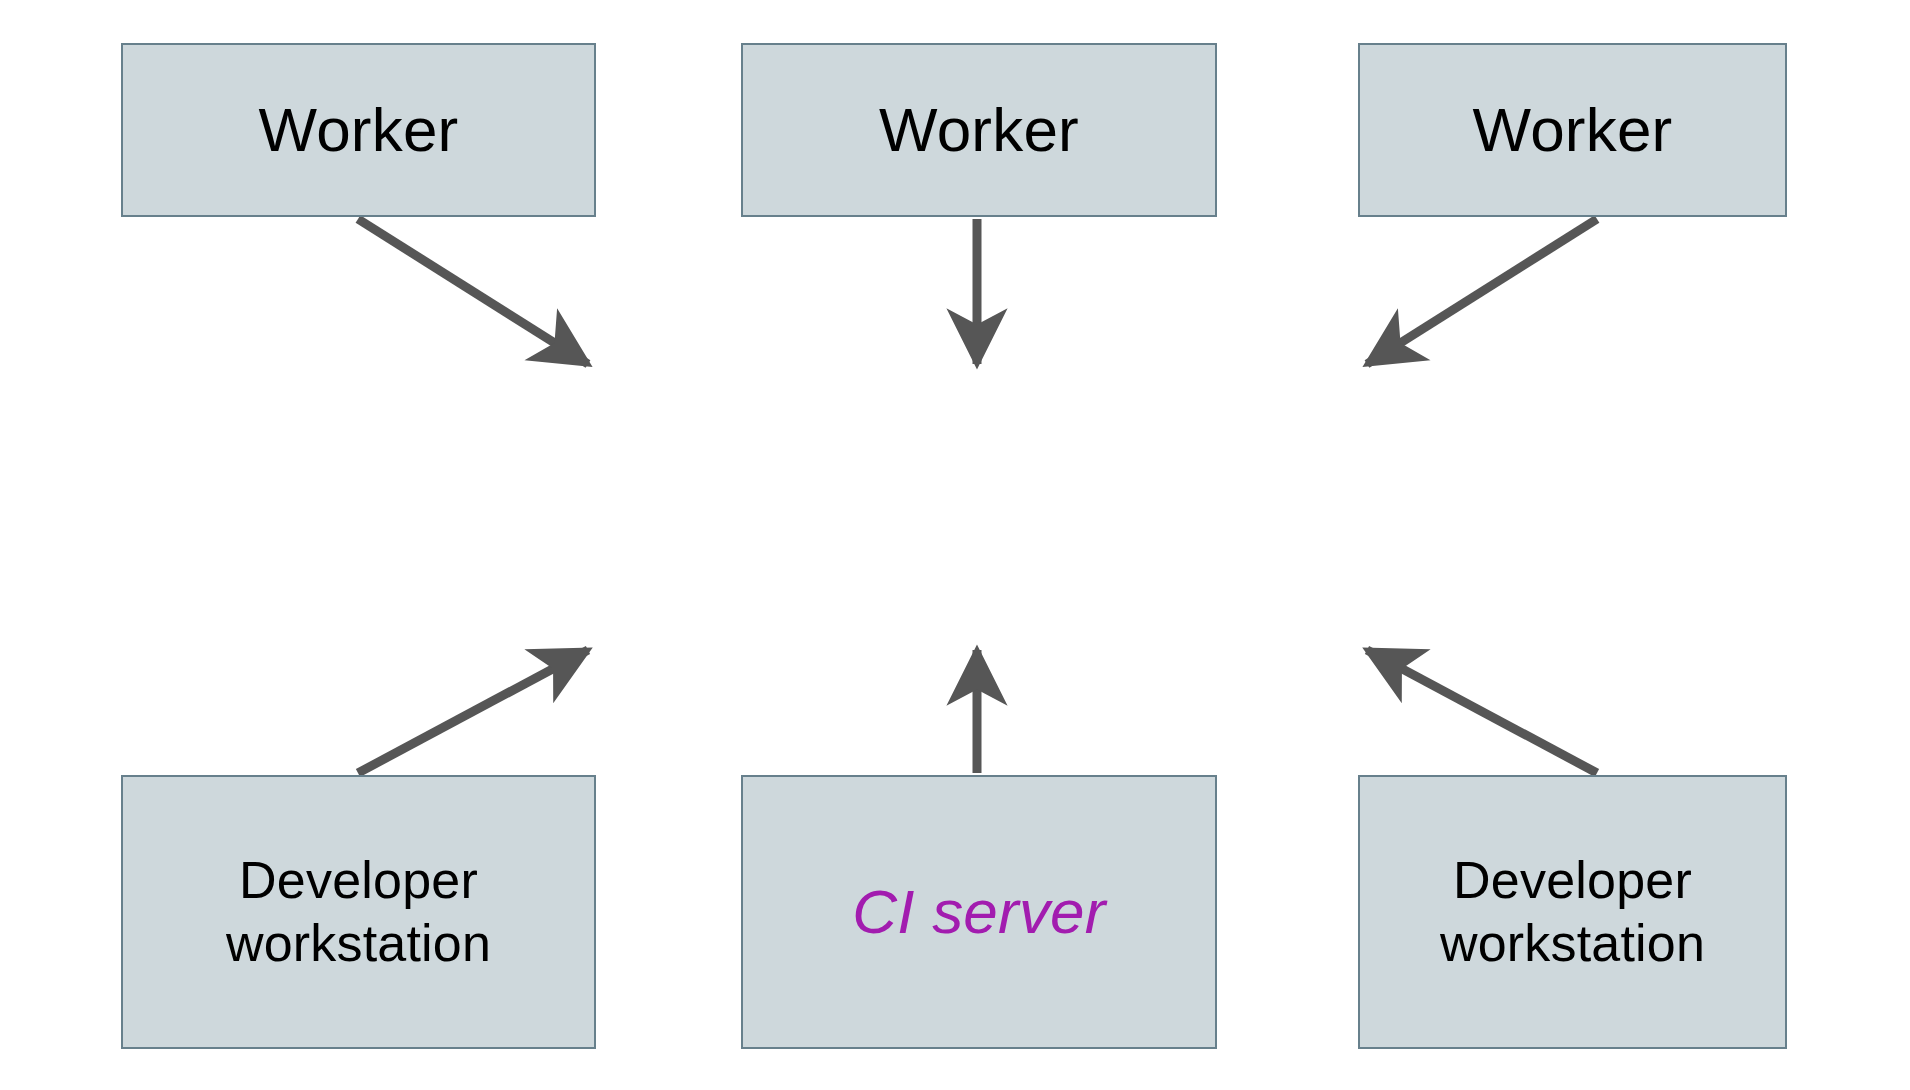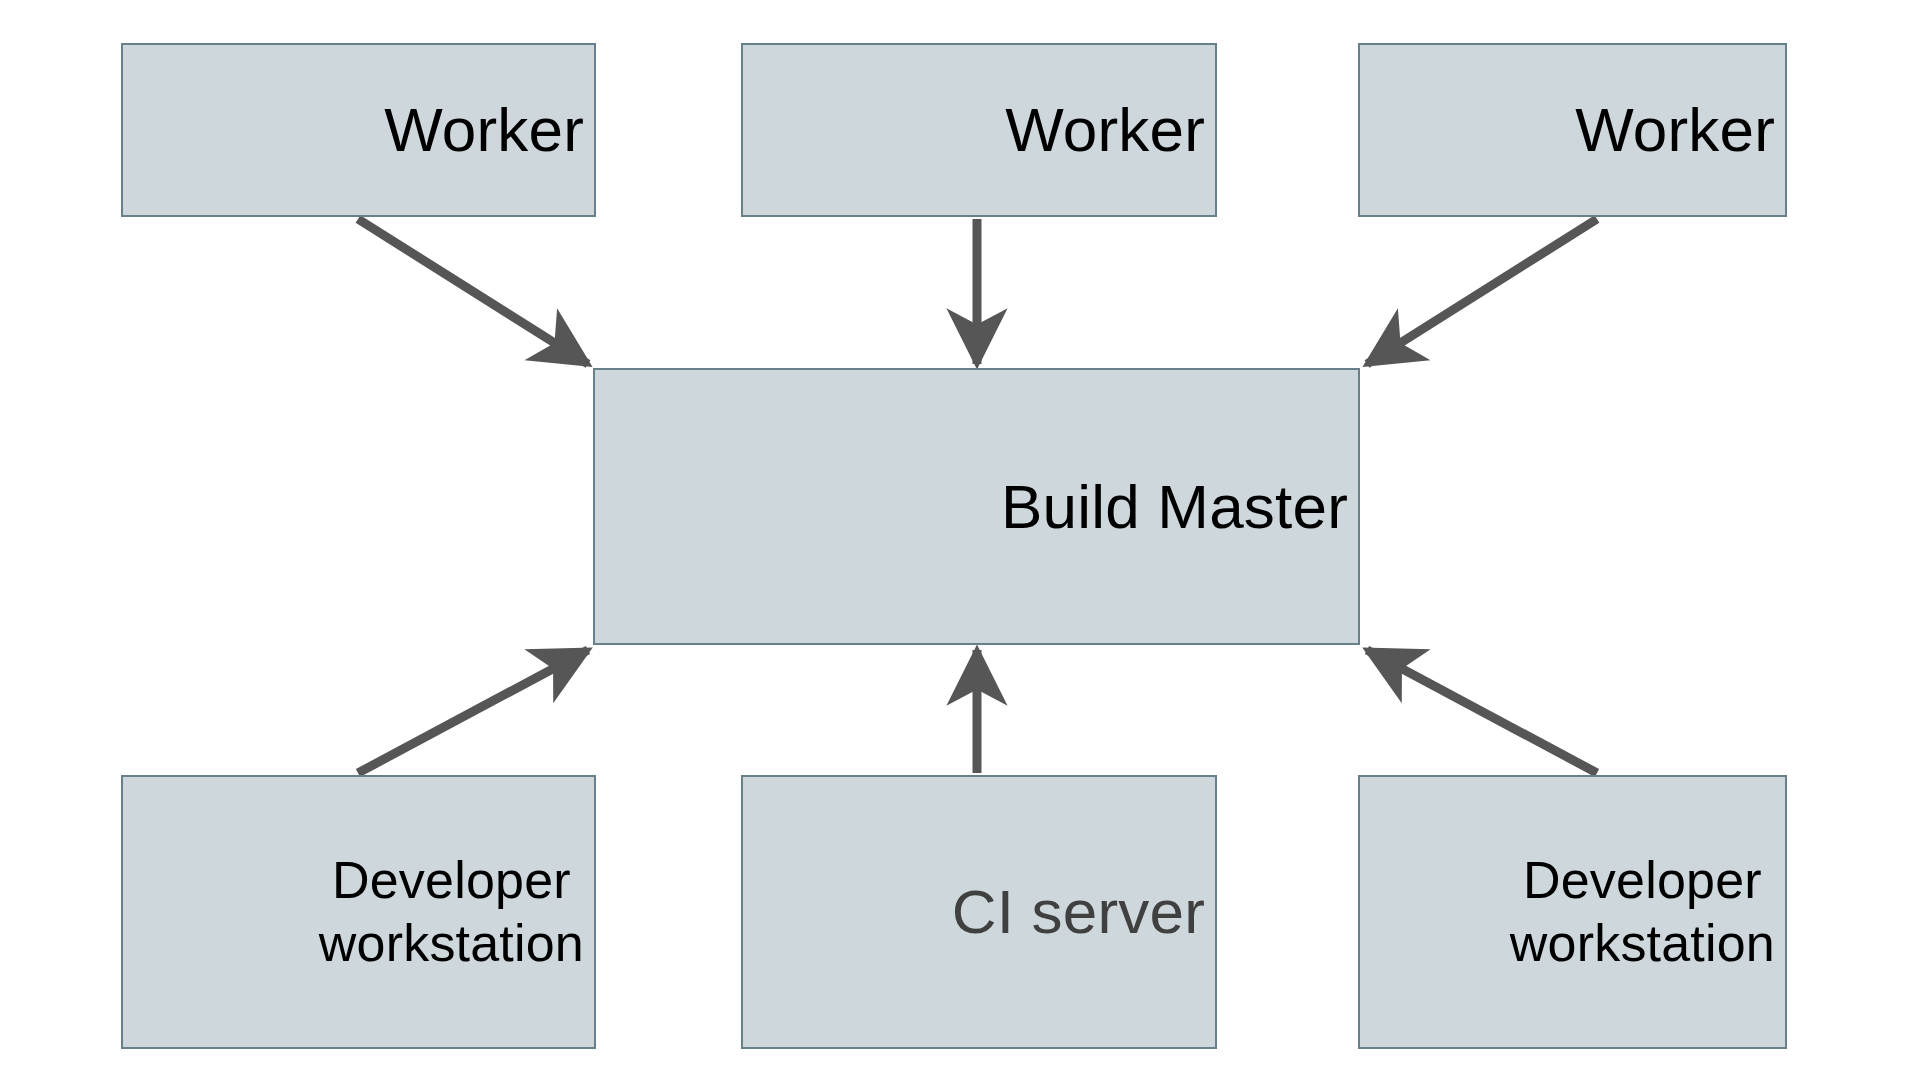--- a/index.html
+++ b/index.html
@@ -15,21 +15,21 @@
     overflow: hidden;
     font-family: "Liberation Sans", sans-serif;
   }
   .node {
     position: absolute;
     box-sizing: border-box;
     background: #ced8dc;
     border: 2px solid #67808c;
     display: flex;
     align-items: center;
-    justify-content: flex-end;
+    justify-content: center;
     text-align: center;
   }
   .node-label {
     color: #000000;
     font-size: 62px;
     line-height: 1.18;
     font-weight: 400;
     letter-spacing: 0.2px;
     white-space: pre-line;
     padding: 0 10px;
@@ -74,31 +74,28 @@
   </div>
 
   <div class="node" style="left: 741px; top: 43px; width: 476px; height: 174px; background: rgb(206, 216, 220); border-color: rgb(103, 128, 140);">
     <span class="node-label" style="color: rgb(0, 0, 0);">Worker</span>
   </div>
 
   <div class="node" style="left: 1358px; top: 43px; width: 429px; height: 174px; background: rgb(206, 216, 220); border-color: rgb(103, 128, 140);">
     <span class="node-label" style="color: rgb(0, 0, 0);">Worker</span>
   </div>
 
-  <div class="node" style="left: 593px; top: 368px; width: 767px; height: 277px; background: rgb(206, 216, 220); border-color: rgb(103, 128, 140);">
-    <span class="node-label" style="color: rgb(0, 0, 0);">Build Master</span>
-  </div>
 
   <div class="node two-line" style="left: 121px; top: 775px; width: 475px; height: 274px; background: rgb(206, 216, 220); border-color: rgb(103, 128, 140);">
     <span class="node-label" style="color: rgb(0, 0, 0);">Developer
 workstation</span>
   </div>
 
   <div class="node" style="left: 741px; top: 775px; width: 476px; height: 274px; background: rgb(206, 216, 220); border-color: rgb(103, 128, 140);">
-    <span class="node-label" style="color: #404040;">CI server</span>
+    <span class="node-label" style="color: #a21caf; font-style: italic;">CI server</span>
   </div>
 
   <div class="node two-line" style="left: 1358px; top: 775px; width: 429px; height: 274px; background: rgb(206, 216, 220); border-color: rgb(103, 128, 140);">
     <span class="node-label" style="color: rgb(0, 0, 0);">Developer
 workstation</span>
   </div>
 
 </div>
 
 </body></html>

